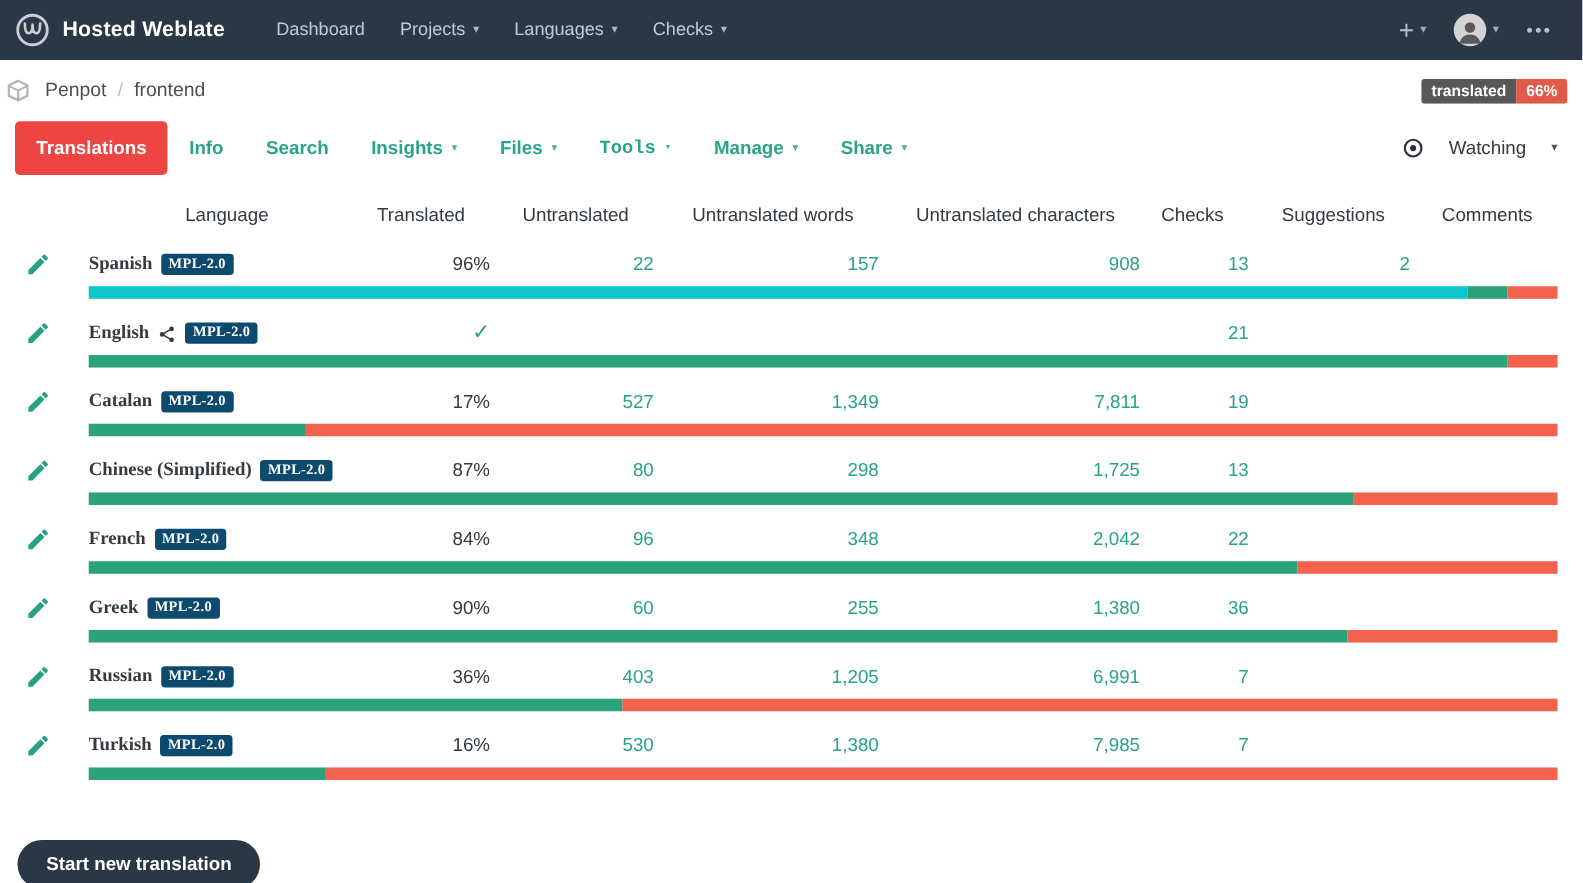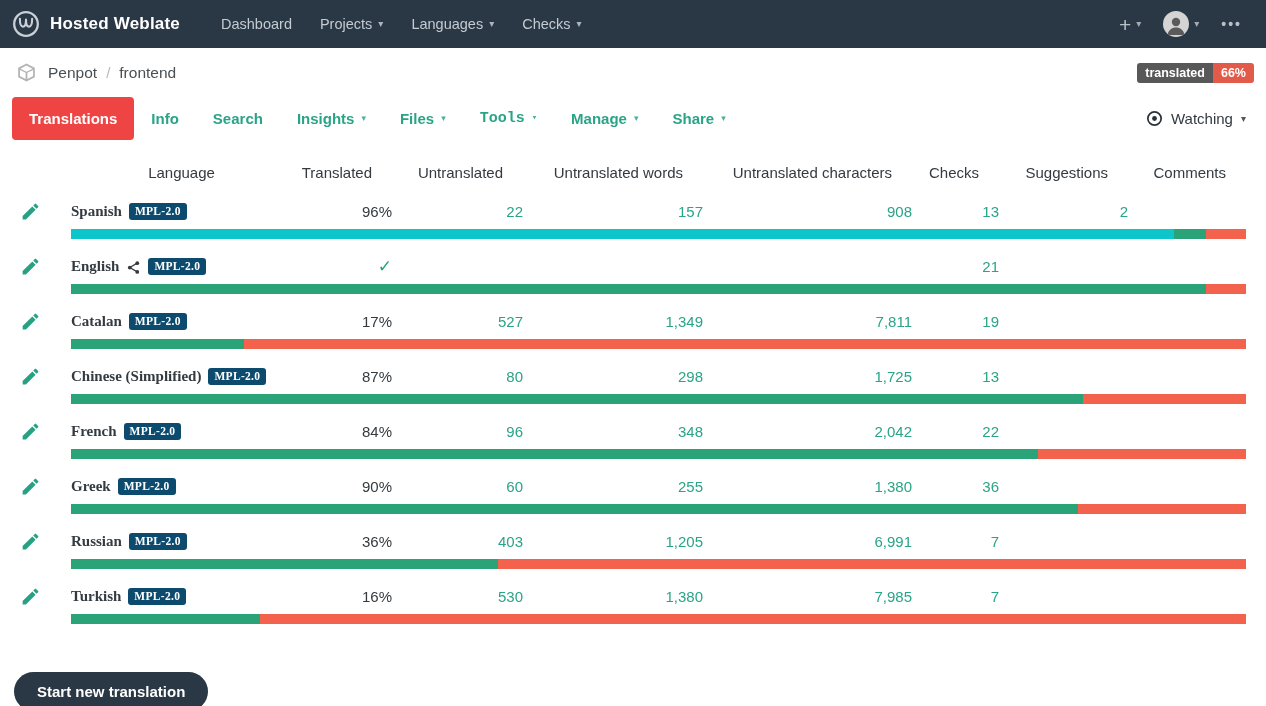--- a/index.html
+++ b/index.html
@@ -32,38 +32,38 @@
   .nav-tool { color: #b7bfc7; display: flex; align-items: center; gap: 5px; cursor: pointer; padding: 4px 6px; }
   .plus-glyph { font-size: 21px; font-weight: 400; line-height: 1; }
   .avatar {
     width: 26px; height: 26px; border-radius: 50%; background: #d4d4d4;
     overflow: hidden; display: flex; align-items: flex-end; justify-content: center;
   }
   .overflow-glyph { font-size: 14px; letter-spacing: 2px; font-weight: 700; }
 
   
   .breadcrumb-bar {
-    display: flex; align-items: center; padding: 14px 12px 12px 16px;
+    display: flex; align-items: center; padding: 14px 12px 12px 4px;
   }
   .crumb-icon { width: 21px; height: 21px; margin-right: 11px; }
   .crumb-link { color: #4a4f54; text-decoration: none; font-size: 15.5px; cursor: pointer; }
   .crumb-sep { color: #b5babf; margin: 0 9px; font-size: 15px; }
   .status-badge { margin-left: auto; display: flex; font-size: 12.5px; font-weight: 700; color: #fff; border-radius: 3px; overflow: hidden; cursor: pointer; }
   .status-badge .lbl { padding: 3px 8px; }
   .status-badge .val { padding: 3px 8px; }
 
   
   .tabs-bar { display: flex; align-items: center; padding: 2px 20px 0 12px; }
   .tab {
     font-size: 15px; font-weight: 600; padding: 13px 17px; cursor: pointer;
     display: flex; align-items: center; gap: 7px; border-radius: 4px; white-space: nowrap;
   }
   .tab .caret { font-size: 9px; }
   .tab-spacer { flex: 1; }
-  .watch-ctl { display: flex; align-items: center; gap: 8px; color: #333a40; font-size: 15px; cursor: pointer; }
+  .watch-ctl { display: flex; align-items: center; gap: 20px; color: #333a40; font-size: 15px; cursor: pointer; }
   .watch-ctl .caret { color: #333a40; font-size: 10px; }
   .eye-icon { width: 17px; height: 17px; }
 
   
   :root { --cols: 51px 221px 100px 131px 180px 209px 87px 129px 118px; }
   .lang-table { margin: 24px 0 0 20px; width: 1226px; }
   .thead {
     display: grid; grid-template-columns: var(--cols);
     align-items: center; margin-bottom: 15px;
   }

